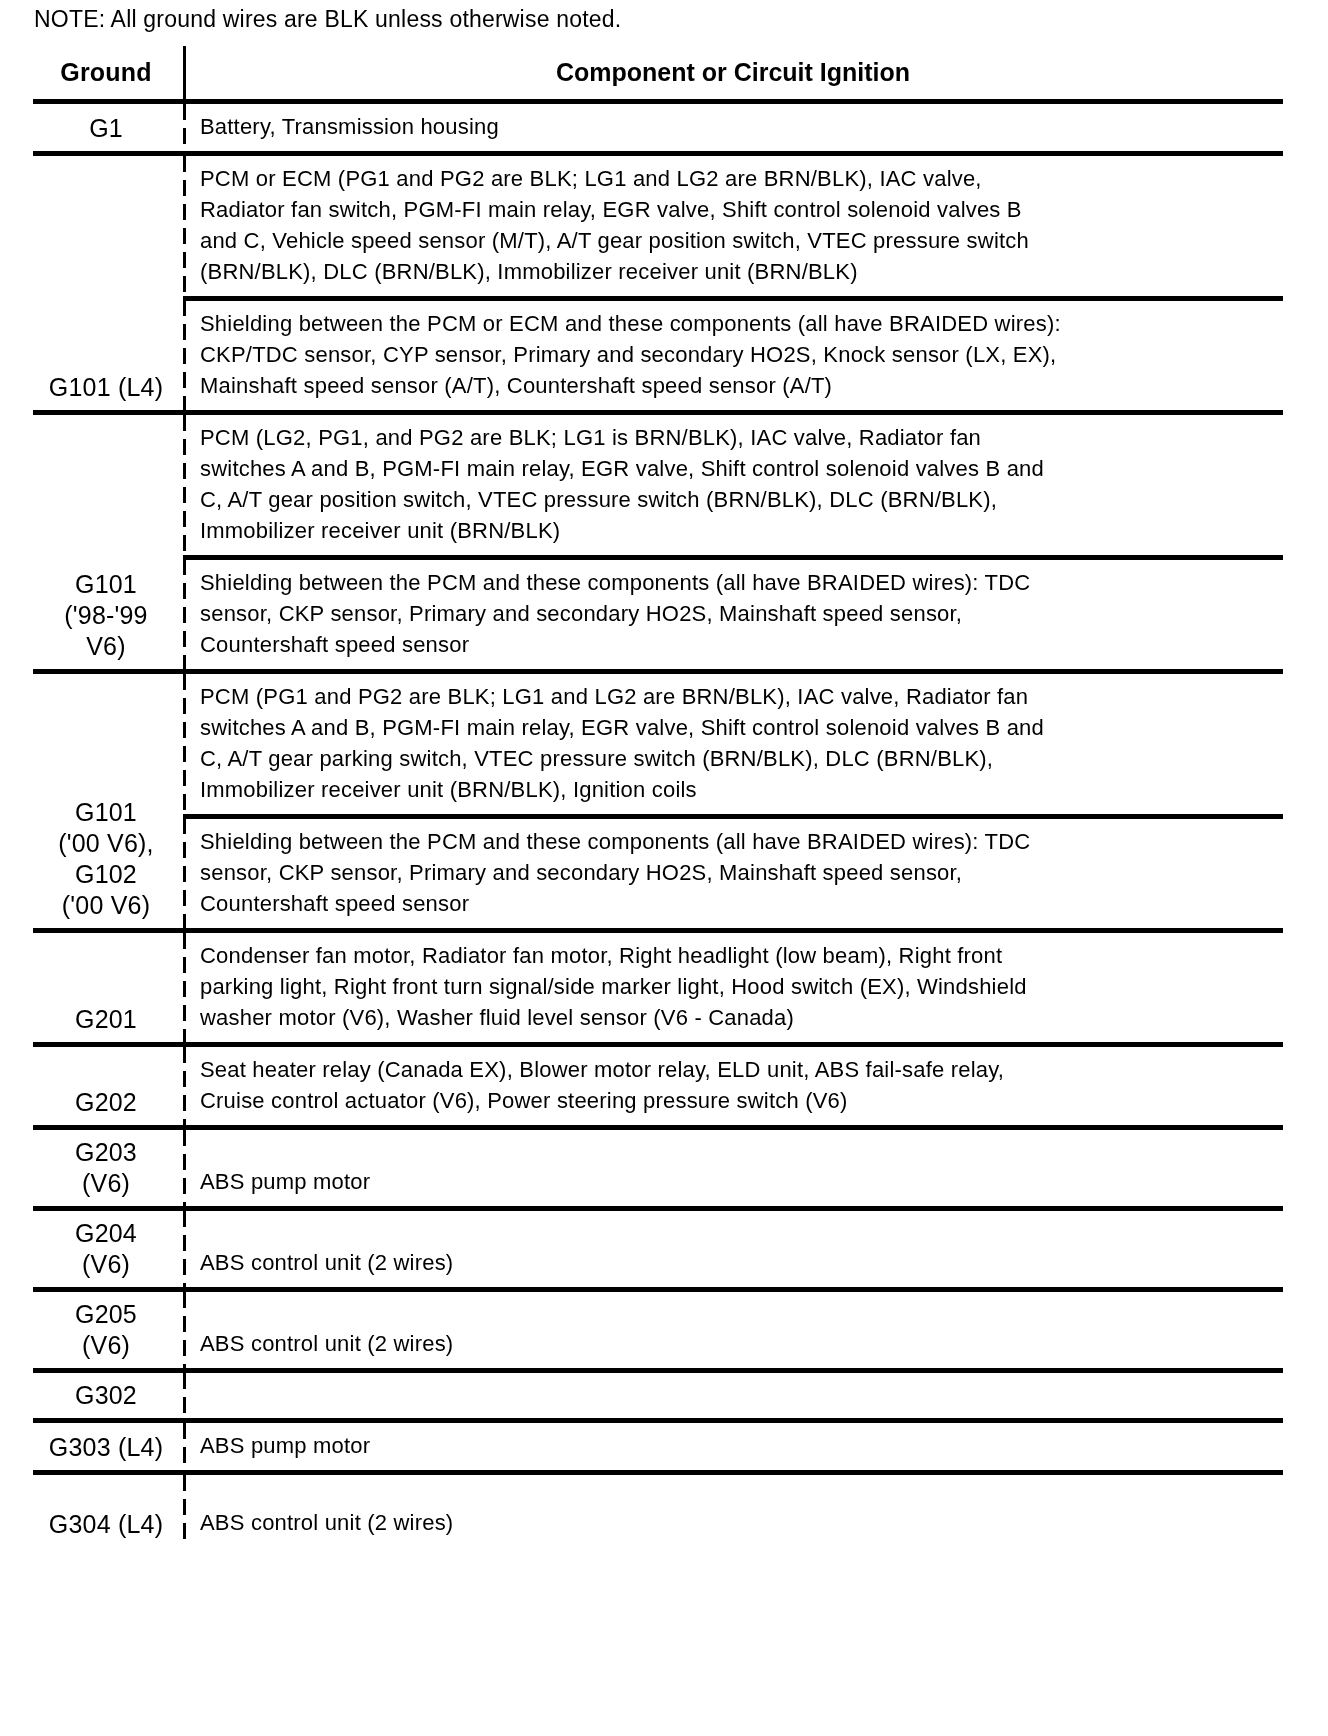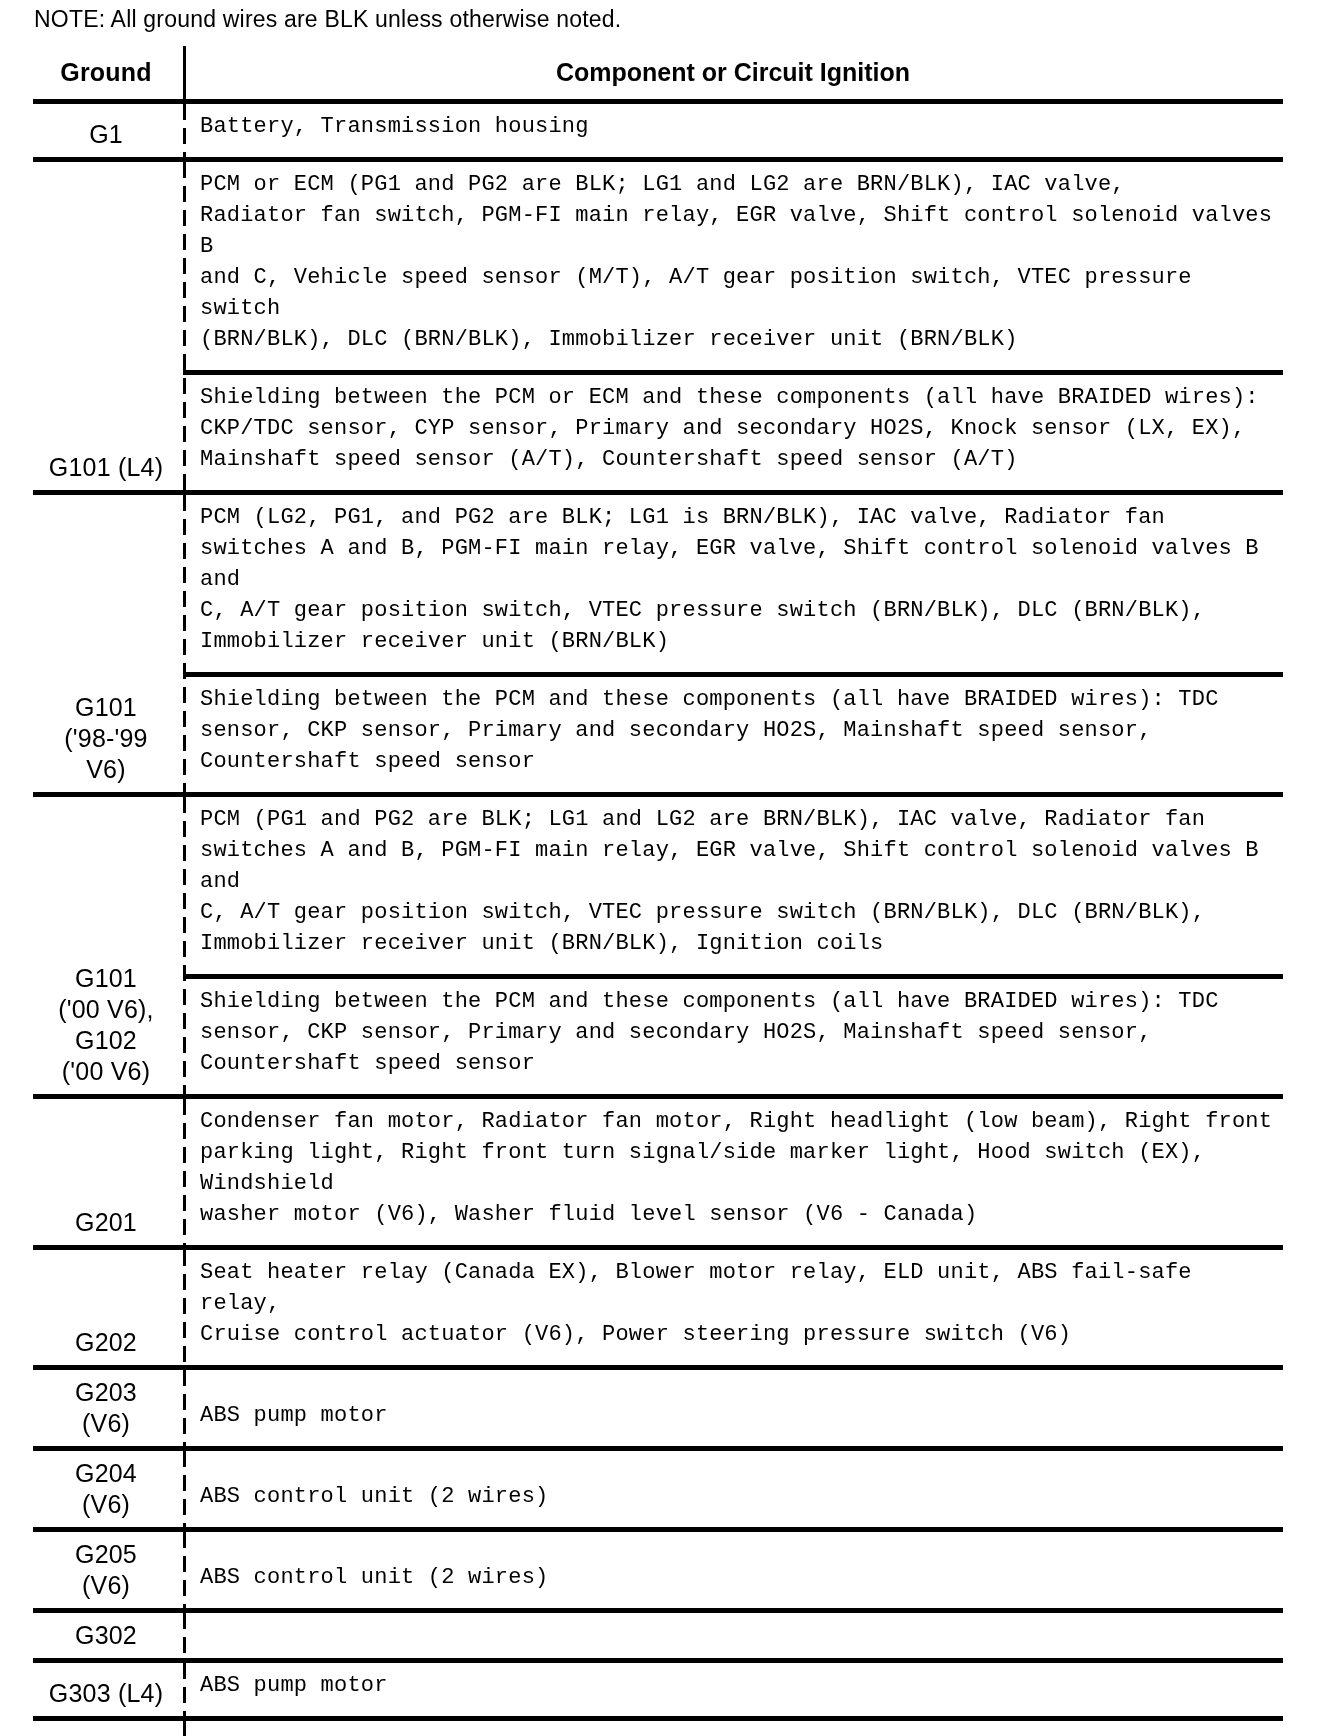--- a/index.html
+++ b/index.html
@@ -62,26 +62,25 @@
     white-space: pre-line;
     letter-spacing: 0.2px;
   }
   .ccell {
     flex: 1 1 auto;
     display: flex;
     flex-direction: column;
     min-width: 0;
   }
   .part {
-    padding: 7px 6px 15px 17px;
+    padding: 7px 6px 9px 17px;
     font-size: 22px;
     line-height: 31px;
     white-space: pre-line;
     letter-spacing: 0.2px;
-    font-family: Liberation Mono, monospace;
   }
   .part.sep { border-bottom: 5px solid #000; }
   .row.header { border-bottom: 5px solid #000; }
   .row.header .gcell {
     font-weight: bold;
     font-size: 25px;
     padding: 11px 6px 12px 2px;
     line-height: 30px;
   }
   .row.header .ccell {
@@ -144,21 +143,21 @@
     </div>
 
     <div class="row">
       <div class="gcell">G101
 ('00 V6),
 G102
 ('00 V6)</div>
       <div class="ccell">
         <div class="part sep">PCM (PG1 and PG2 are BLK; LG1 and LG2 are BRN/BLK), IAC valve, Radiator fan
 switches A and B, PGM-FI main relay, EGR valve, Shift control solenoid valves B and
-C, A/T gear position switch, VTEC pressure switch (BRN/BLK), DLC (BRN/BLK),
+C, A/T gear parking switch, VTEC pressure switch (BRN/BLK), DLC (BRN/BLK),
 Immobilizer receiver unit (BRN/BLK), Ignition coils</div>
         <div class="part">Shielding between the PCM and these components (all have BRAIDED wires): TDC
 sensor, CKP sensor, Primary and secondary HO2S, Mainshaft speed sensor,
 Countershaft speed sensor</div>
       </div>
     </div>
 
     <div class="row">
       <div class="gcell">G201</div>
       <div class="ccell">

